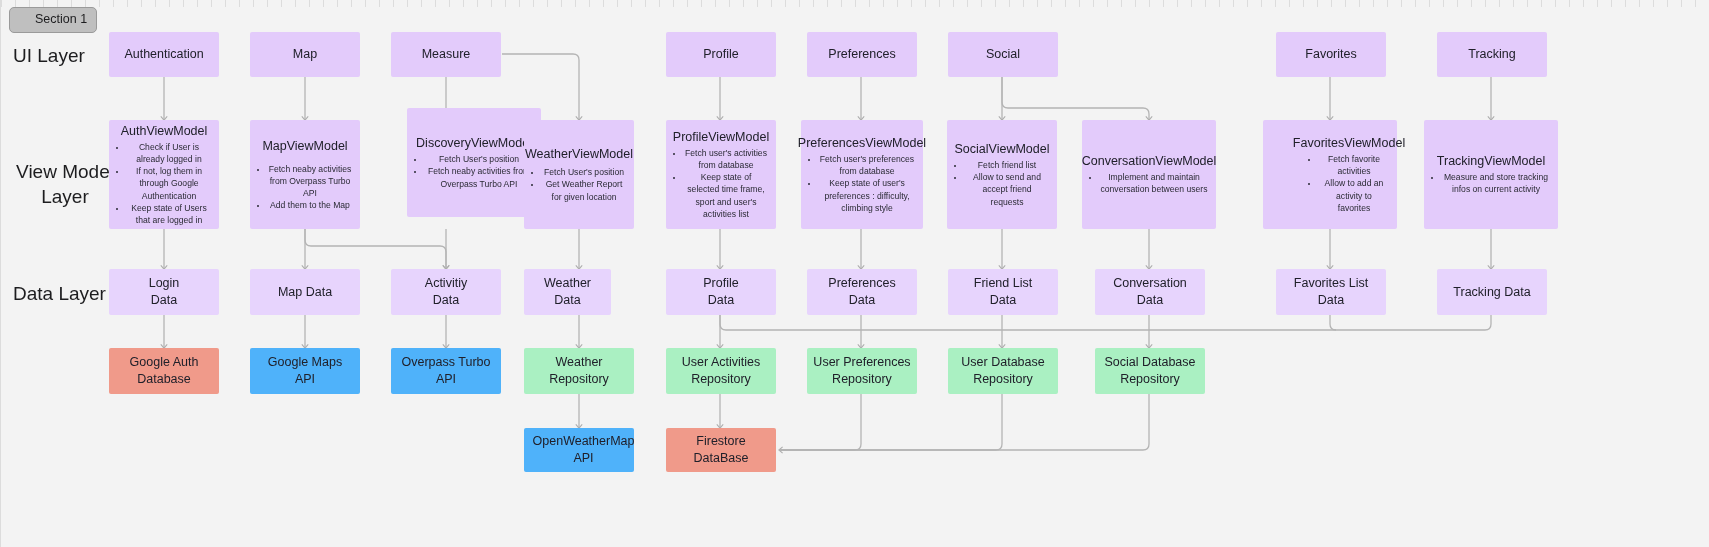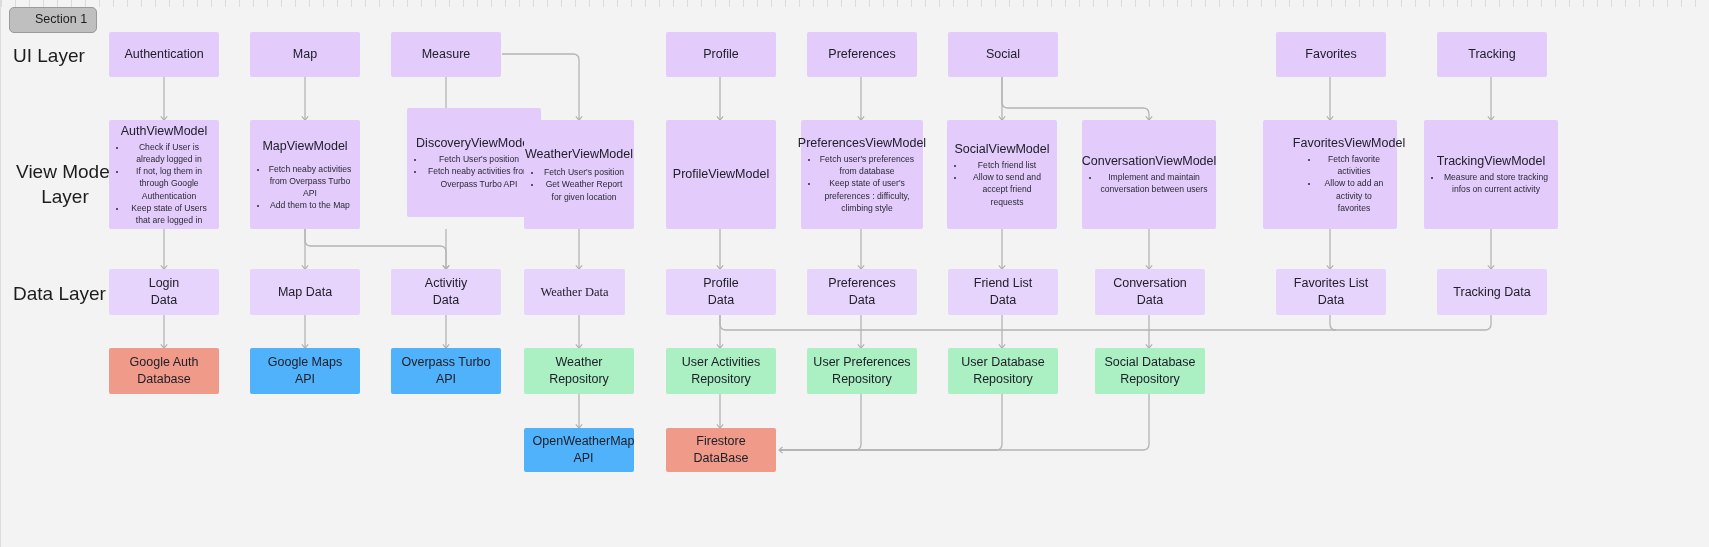--- a/index.html
+++ b/index.html
@@ -186,20 +186,24 @@
   <div class="node vm purple" style="left:523px;top:120px;width:110px;height:109px;">
     <div class="title">WeatherViewModel</div>
     <ul style="margin-top:2px;">
       <li>Fetch User's position</li>
       <li>Get Weather Report for given location</li>
     </ul>
   </div>
 
   <div class="node vm purple" style="left:665px;top:120px;width:110px;height:109px;">
     <div class="title">ProfileViewModel</div>
+    <ul>
+      <li>Fetch user's activities from database</li>
+      <li>Keep state of selected time frame, sport and user's activities list</li>
+    </ul>
   </div>
 
   <div class="node vm purple" style="left:800px;top:120px;width:122px;height:109px;">
     <div class="title">PreferencesViewModel</div>
     <ul>
       <li>Fetch user's preferences from database</li>
       <li>Keep state of user's preferences : difficulty, climbing style</li>
     </ul>
   </div>
 
@@ -237,21 +241,21 @@
     <div class="title">Login
 Data</div>
   </div>
   <div class="node purple-light" style="left:249px;top:269px;width:110px;height:46px;">
     <div class="title">Map Data</div>
   </div>
   <div class="node purple-light" style="left:390px;top:269px;width:110px;height:46px;">
     <div class="title">Activitiy
 Data</div>
   </div>
-  <div class="node purple-light" style="left:523px;top:269px;width:101px;height:46px;font-family:Liberation Serif, serif;">
+  <div class="node purple-light" style="left:523px;top:269px;width:87px;height:46px;">
     <div class="title">Weather Data</div>
   </div>
   <div class="node purple-light" style="left:665px;top:269px;width:110px;height:46px;">
     <div class="title">Profile
 Data</div>
   </div>
   <div class="node purple-light" style="left:806px;top:269px;width:110px;height:46px;">
     <div class="title">Preferences
 Data</div>
   </div>

